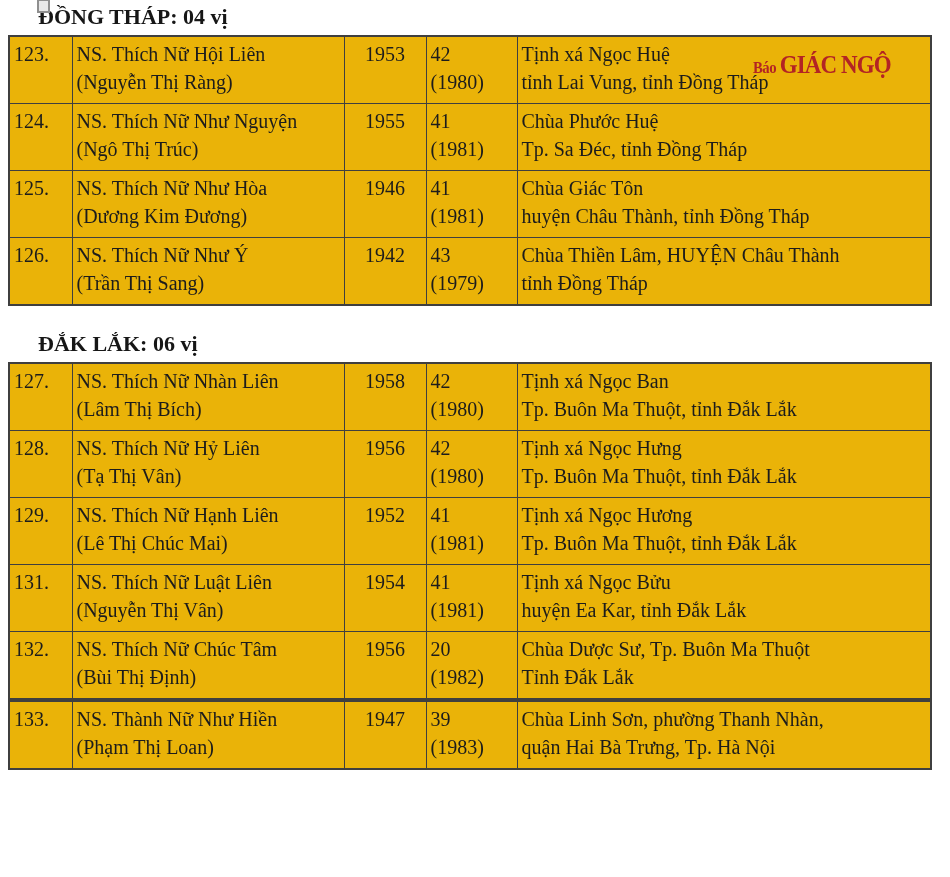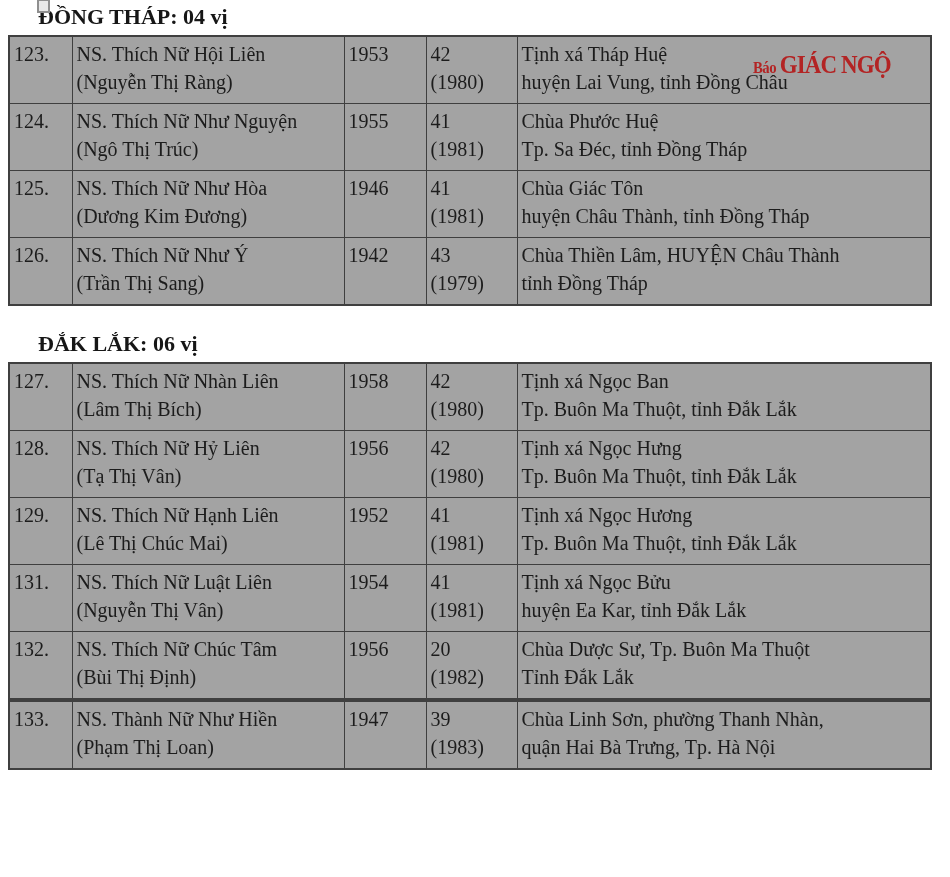--- a/index.html
+++ b/index.html
@@ -28,31 +28,31 @@
   h2.section-heading{
     font-size:22px;line-height:26px;font-weight:bold;color:#161616;
     margin:12px 0 5px 30px;
   }
   .sec-1 h2.section-heading{margin-top:4px;}
   .sec-2 h2.section-heading{margin-top:25px;}
   .sec-3 h2.section-heading{margin-top:25px;}
 
   table.roster{
     border-collapse:collapse;table-layout:fixed;width:924px;
-    border:2px solid #3f3f3f;background:#a3a3a3;
+    border:2px solid #3f3f3f;background:#eab308;
   }
   table.roster td{
     border:1.5px solid #3f3f3f;vertical-align:top;
     font-size:20px;line-height:28px;padding:3px 4px 3px 4px;
     height:60px; 
     overflow:hidden;white-space:nowrap;
   }
   td.c-no{padding-left:9px;}
   td.c-name{padding-left:10px;}
-  td.c-year{text-align:left;margin-top:40px;}
+  td.c-year{text-align:center;margin-top:40px;}
   td.c-age{text-align:left;}
   td.c-addr{padding-left:10px;}
 
   col.w-no{width:63px;}
   col.w-name{width:272px;}
   col.w-year{width:82px;}
   col.w-age{width:91px;}
 </style>
 </head>
 <body>
@@ -82,22 +82,22 @@
             <td class="c-name">
               <div>NS. Thích Nữ Hội Liên</div>
               <div>(Nguyễn Thị Ràng)</div>
             </td>
             <td class="c-year">1953</td>
             <td class="c-age">
               <div>42</div>
               <div>(1980)</div>
             </td>
             <td class="c-addr">
-              <div>Tịnh xá Tháp Huệ</div>
-              <div>huyện Lai Vung, tỉnh Đồng Châu</div>
+              <div>Tịnh xá Ngọc Huệ</div>
+              <div>tỉnh Lai Vung, tỉnh Đồng Tháp</div>
             </td>
           </tr>
           <tr>
             <td class="c-no">124.</td>
             <td class="c-name">
               <div>NS. Thích Nữ Như Nguyện</div>
               <div>(Ngô Thị Trúc)</div>
             </td>
             <td class="c-year">1955</td>
             <td class="c-age">

